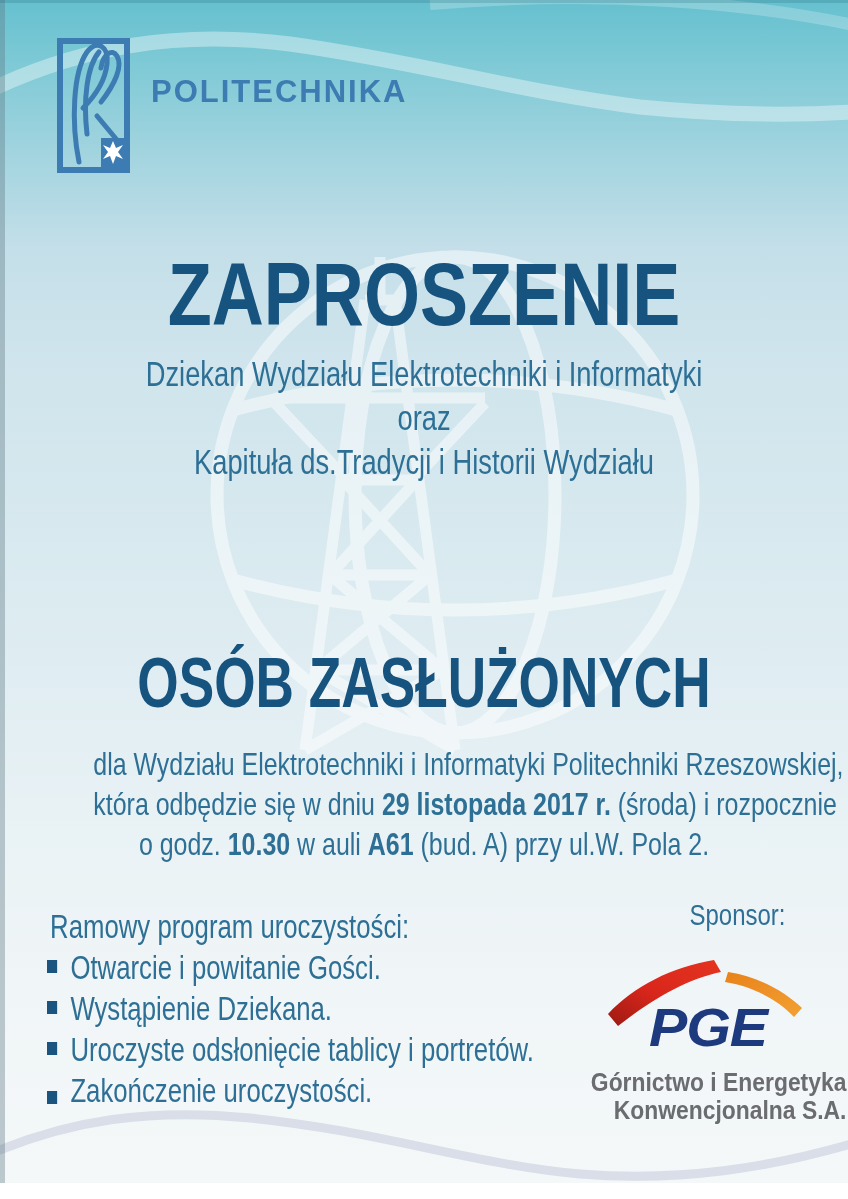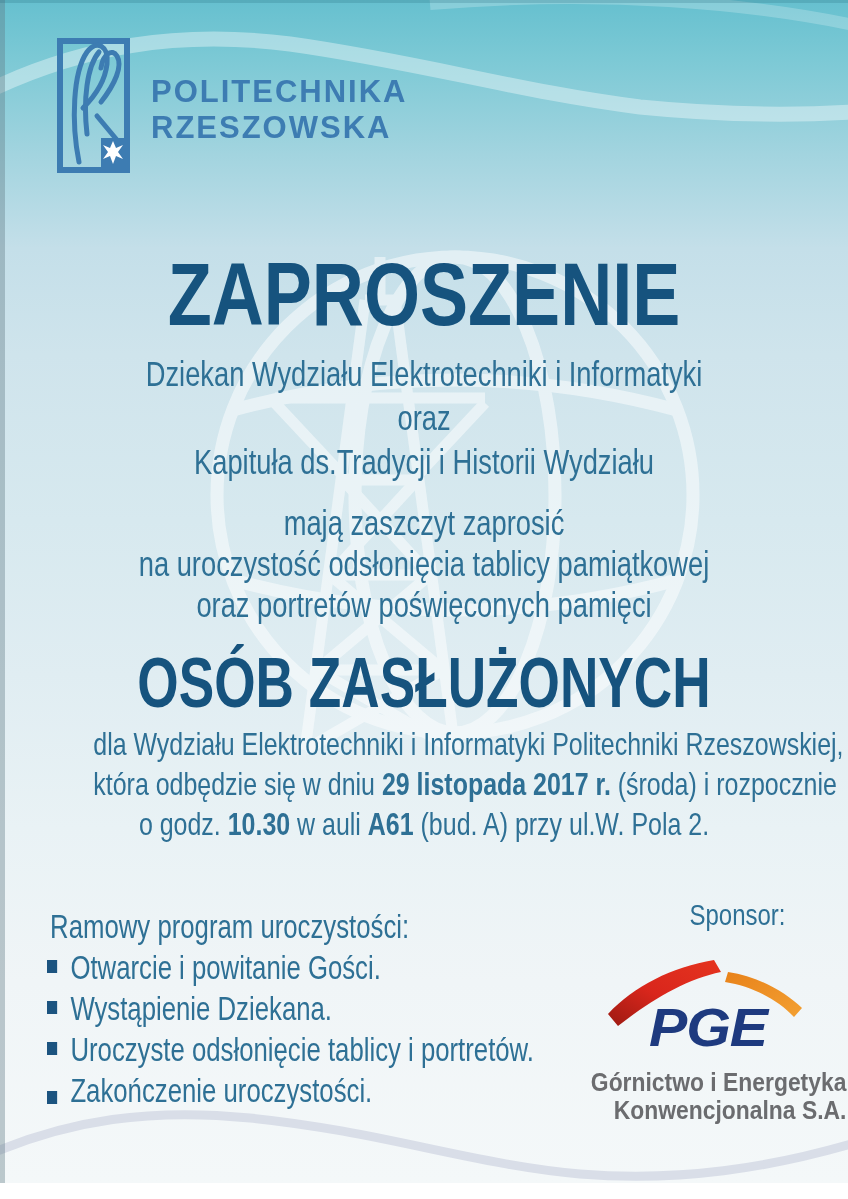--- a/index.html
+++ b/index.html
@@ -36,21 +36,21 @@
 
   
   .cline{position:absolute;left:0;width:848px;text-align:center;white-space:nowrap;}
 
   .title-line{top:250px;font-size:89px;font-weight:700;color:#16537e;line-height:1;
     transform:scaleX(.81);transform-origin:50% 50%;}
   .hosts{top:352px;font-size:35px;color:#2e7095;line-height:44px;}
   .invite{top:502px;font-size:35px;color:#2e7095;line-height:41px;}
   .honorees-line{top:648px;font-size:70px;font-weight:700;color:#16537e;line-height:1;
     transform:scaleX(.76);transform-origin:50% 50%;}
-  .details{top:724px;font-size:32px;color:#2e7095;line-height:40px;}
+  .details{top:744px;font-size:32px;color:#2e7095;line-height:40px;}
   .details b,.details .bold{font-weight:700;}
 
   .hosts .cline,.invite .cline,.details .cline{position:static;display:block;}
   .hosts,.invite,.details{position:absolute;left:0;width:848px;}
   .hosts .cline,.invite .cline,.details .cline{transform:scaleX(.78);transform-origin:50% 50%;}
 
   
   .program{position:absolute;left:47px;top:906px;color:#2e7095;
     transform:scaleX(.78);transform-origin:left top;white-space:nowrap;}
   .program-heading{font-size:33px;line-height:41px;margin-left:4px;}
@@ -117,36 +117,30 @@
           <path d="M 30 96 C 26 62 30 28 42 14"></path>
           <path d="M 44 64 C 58 46 66 28 60 18 C 55 10 46 16 44 30"></path>
           <path d="M 40 78 L 60 102"></path>
         </g>
         <rect x="44" y="100" width="24" height="29" fill="#3d7cb2"></rect>
         <path d="M 56 103 L 59 110 L 66 107 L 61 114 L 66 121 L 59 118 L 56 126 L 53 118 L 46 121 L 51 114 L 46 107 L 53 110 Z" fill="#ffffff"></path>
       </svg>
     </div>
     <div class="org">
       <div class="org-l1">POLITECHNIKA</div>
-      <div class="org-l2">RZESZOWSKA</div>
     </div>
 
     <div class="cline title-line">ZAPROSZENIE</div>
 
     <div class="hosts">
       <div class="cline">Dziekan Wydziału Elektrotechniki i Informatyki</div>
       <div class="cline">oraz</div>
       <div class="cline">Kapituła ds.Tradycji i Historii Wydziału</div>
     </div>
 
-    <div class="invite">
-      <div class="cline">mają zaszczyt zaprosić</div>
-      <div class="cline">na uroczystość odsłonięcia tablicy pamiątkowej</div>
-      <div class="cline">oraz portretów poświęconych pamięci</div>
-    </div>
 
     <div class="cline honorees-line">OSÓB ZASŁUŻONYCH</div>
 
     <div class="details">
       <div class="cline">dla Wydziału Elektrotechniki i Informatyki Politechniki Rzeszowskiej,</div>
       <div class="cline"><span>która odbędzie się w dniu </span><span class="bold">29 listopada 2017 r.</span><span> (środa) i rozpocznie</span></div>
       <div class="cline"><span>o godz. </span><span class="bold">10.30</span><span> w auli </span><span class="bold">A61</span><span> (bud. A) przy ul.W. Pola 2.</span></div>
     </div>
 
     <div class="program">

